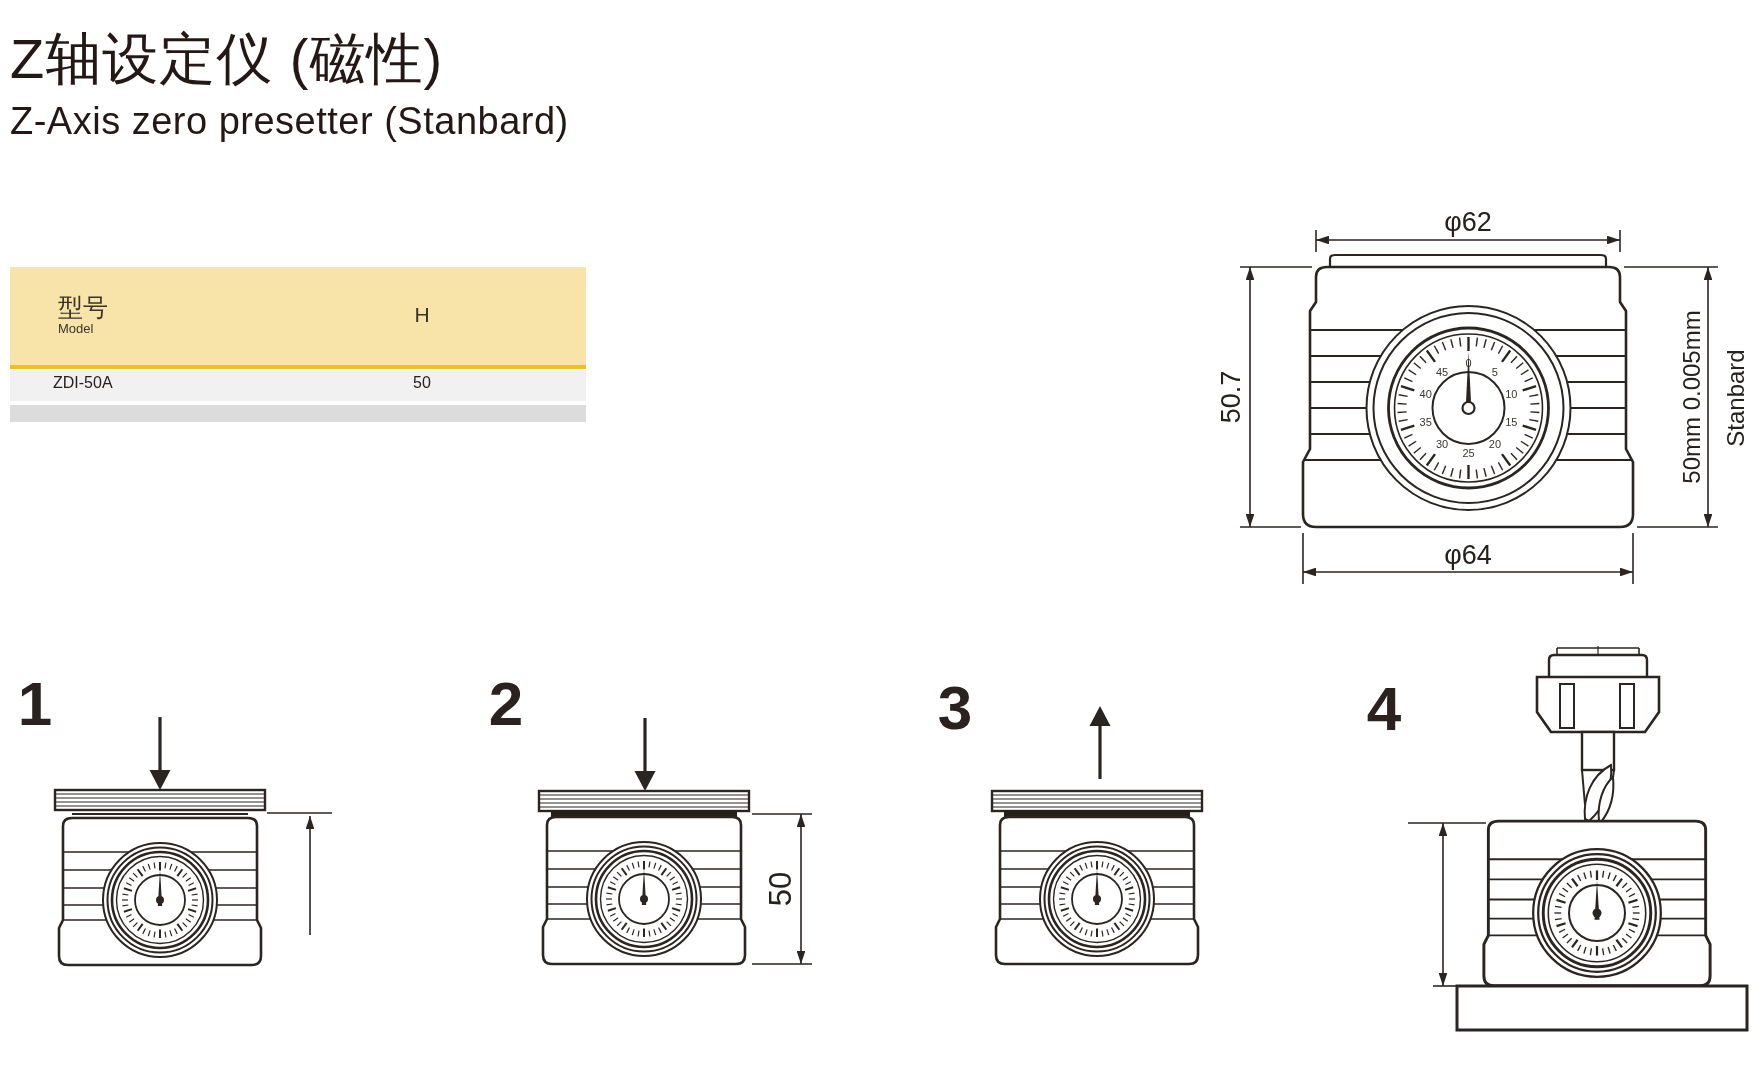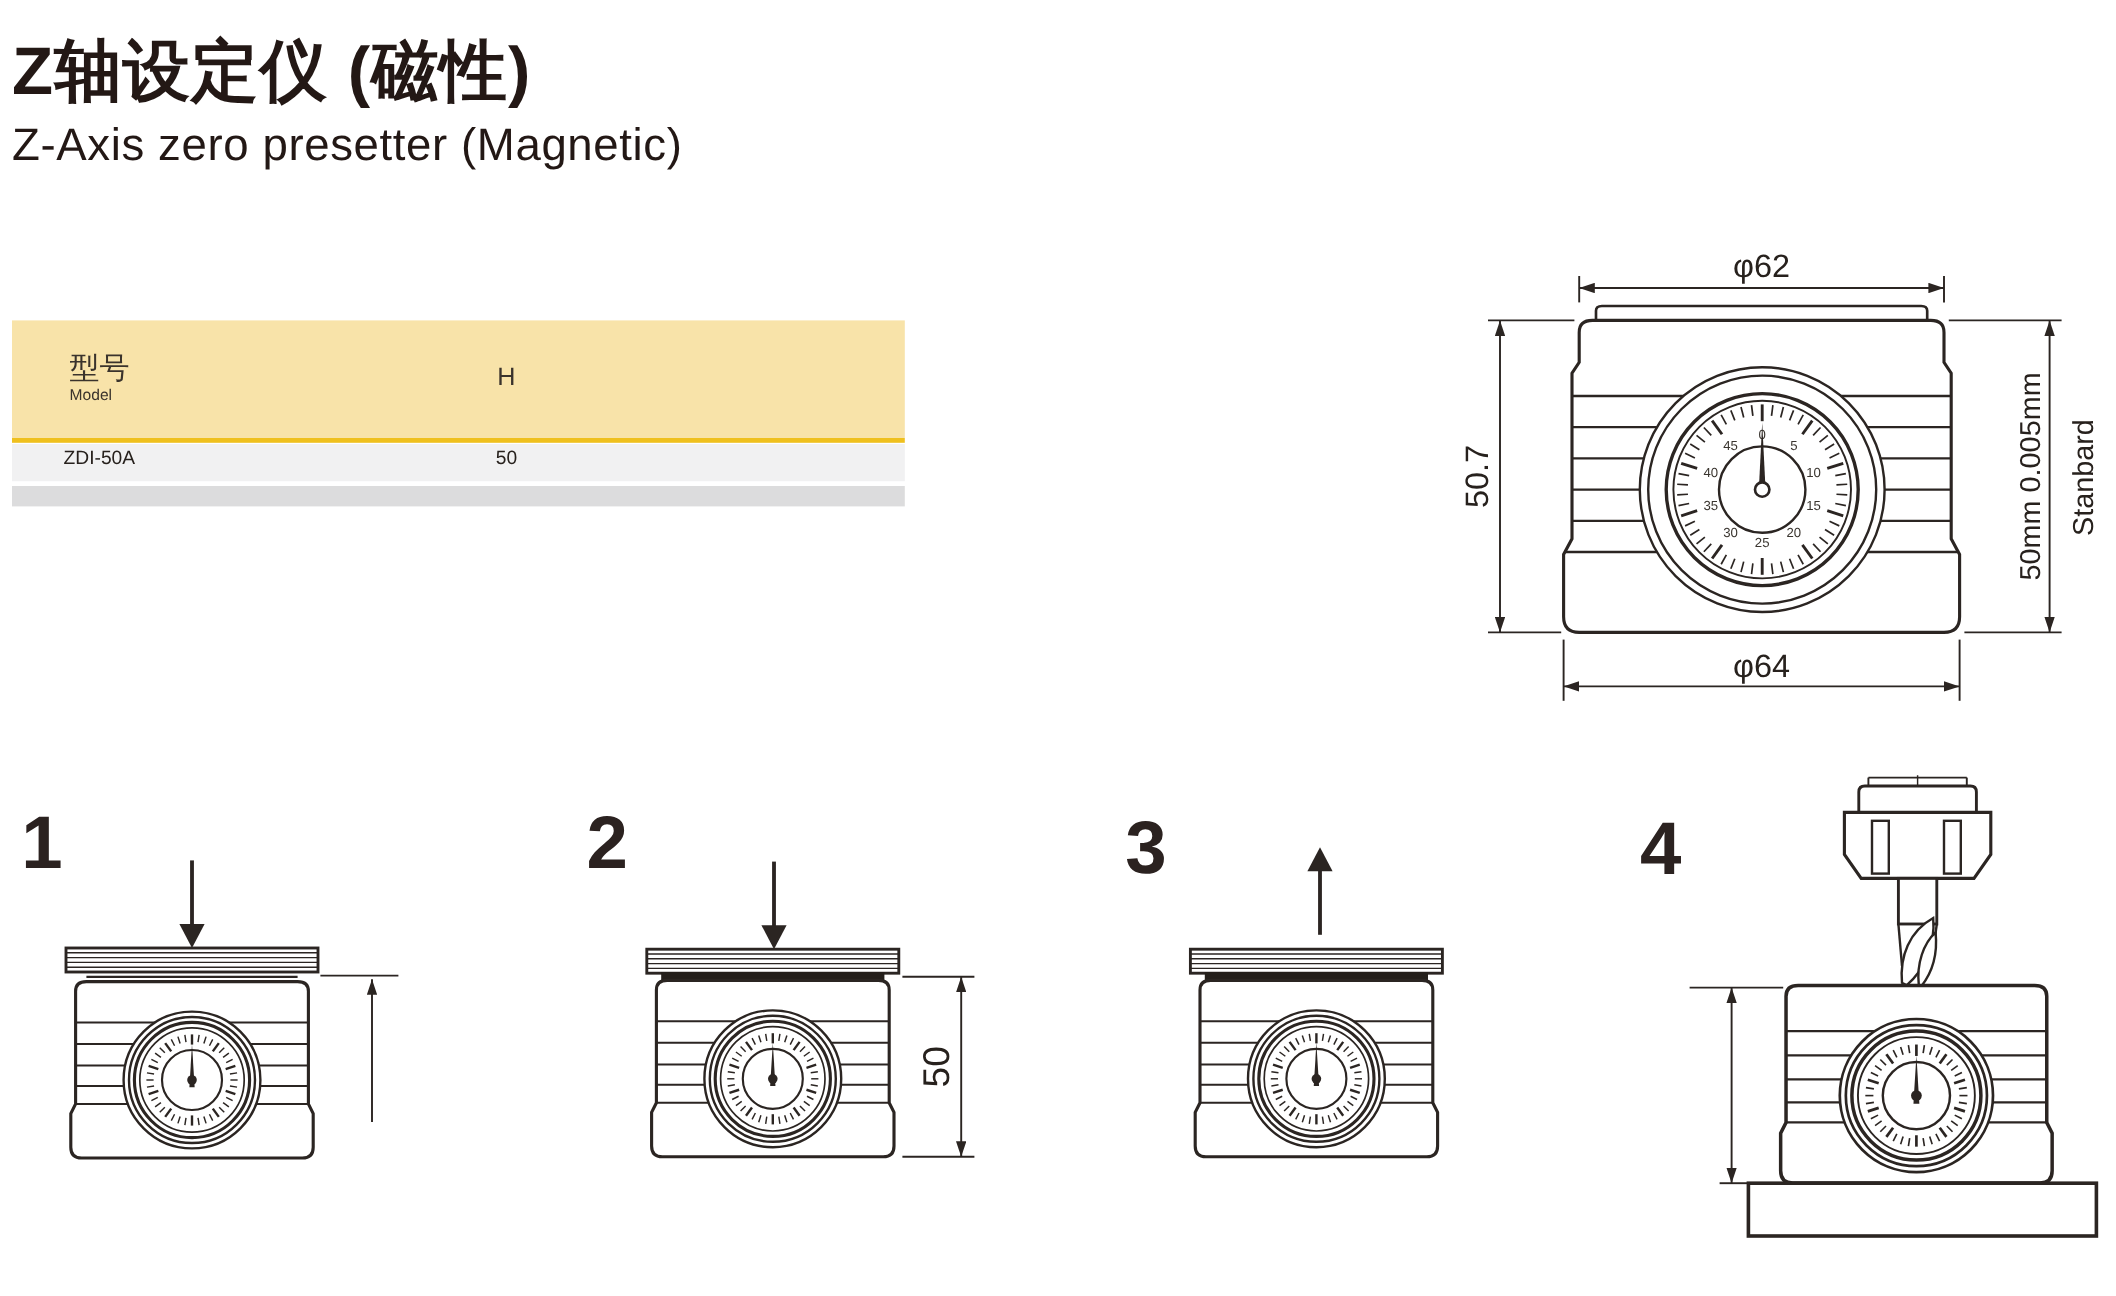--- a/index.html
+++ b/index.html
@@ -1,24 +1,24 @@
 <!DOCTYPE html>
 <html><head>
 <meta charset="utf-8">
 <style>
   html,body{margin:0;padding:0;background:#fff;}
   .page{position:relative;width:1763px;height:1080px;background:#ffffff;overflow:hidden;
         font-family:"Liberation Sans","DejaVu Sans",sans-serif;color:#231815;}
   
-  .title-cn{position:absolute;left:10px;top:22px;font-size:56px;font-weight:700;
+  .title-cn{position:absolute;left:10px;top:22px;font-size:56px;font-weight:400;
             letter-spacing:1px;color:#231815;}
   .title-en{position:absolute;left:10px;top:100px;font-size:38px;font-weight:400;
             letter-spacing:0.5px;color:#231815;}
   
-  .tbl{position:absolute;left:10px;top:267px;width:744px;}
+  .tbl{position:absolute;left:10px;top:267px;width:576px;}
   .tbl-head{position:relative;height:98px;background:#F8E3A9;}
   .th-model{position:absolute;left:48px;top:26px;line-height:1.15;color:#3a332c;}
   .th-model .cn{font-size:25px;}
   .th-model .en{font-size:13px;}
   .th-h{position:absolute;left:382px;top:36px;width:60px;text-align:center;font-size:21px;color:#3a332c;}
   .gold{height:4px;background:#EFC01E;}
   .trow{position:relative;height:31px;background:#F1F1F2;margin-top:1px;font-size:16px;color:#27211d;}
   .cell-model{position:absolute;left:43px;top:4px;}
   .cell-h{position:absolute;left:382px;top:4px;width:60px;text-align:center;}
   .trow-empty{height:17px;background:#DCDCDD;margin-top:4px;}
@@ -34,21 +34,21 @@
   .stepnum{font-family:"Liberation Sans",sans-serif;font-size:62px;font-weight:700;fill:#2b2220;}
   .ticks line{stroke:#2b2522;}
   .dark{fill:#241f1b;stroke:none;}
 </style>
 </head>
 <body>
 
 <div class="page">
 
   <div class="title-cn">Z轴设定仪 (磁性)</div>
-  <div class="title-en">Z-Axis zero presetter (Magnetic)</div>
+  <div class="title-en">Z-Axis zero presetter (Stanbard)</div>
 
   <div class="tbl">
     <div class="tbl-head">
       <div class="th-model">
         <div class="cn">型号</div>
         <div class="en">Model</div>
       </div>
       <div class="th-h">H</div>
     </div>
     <div class="gold"></div>

